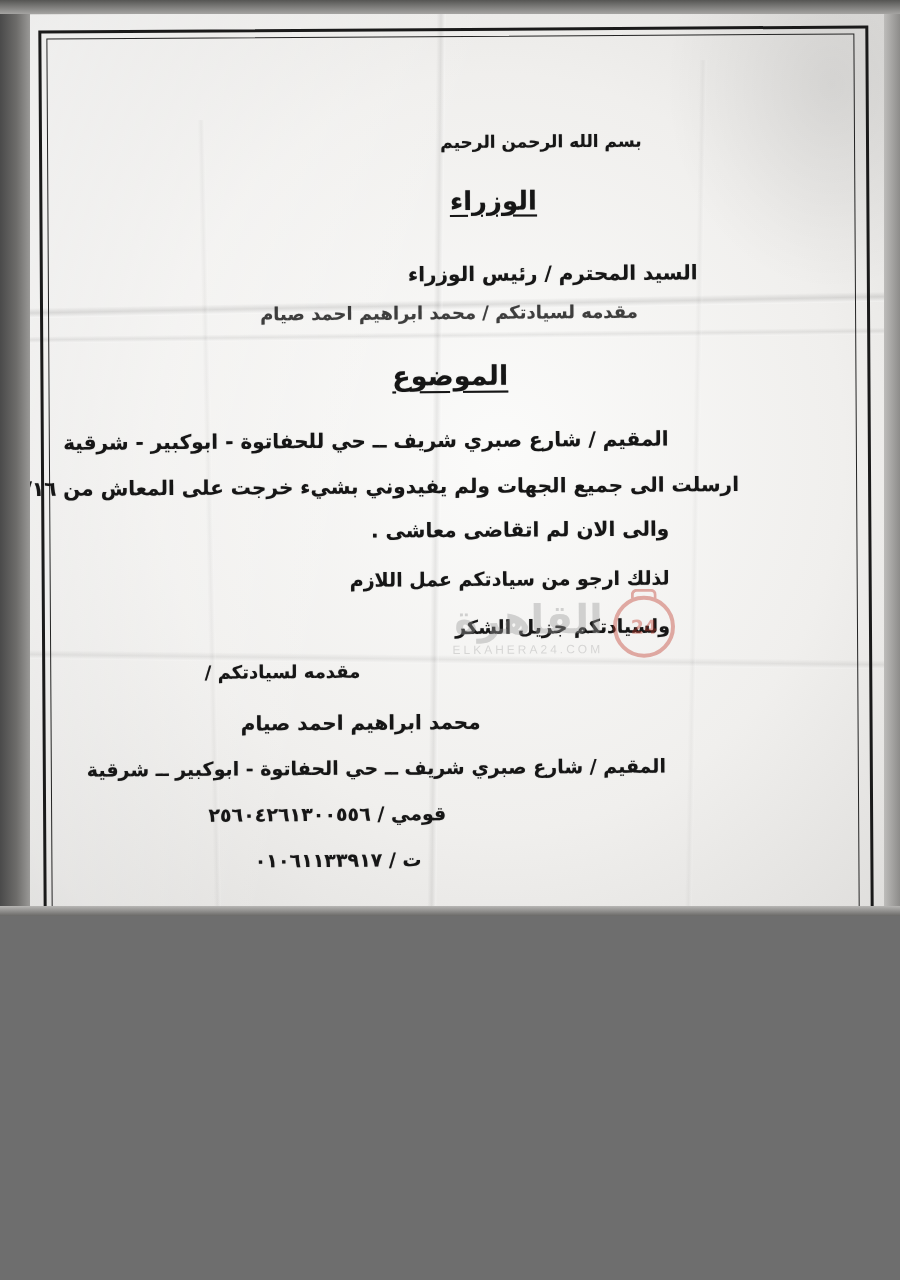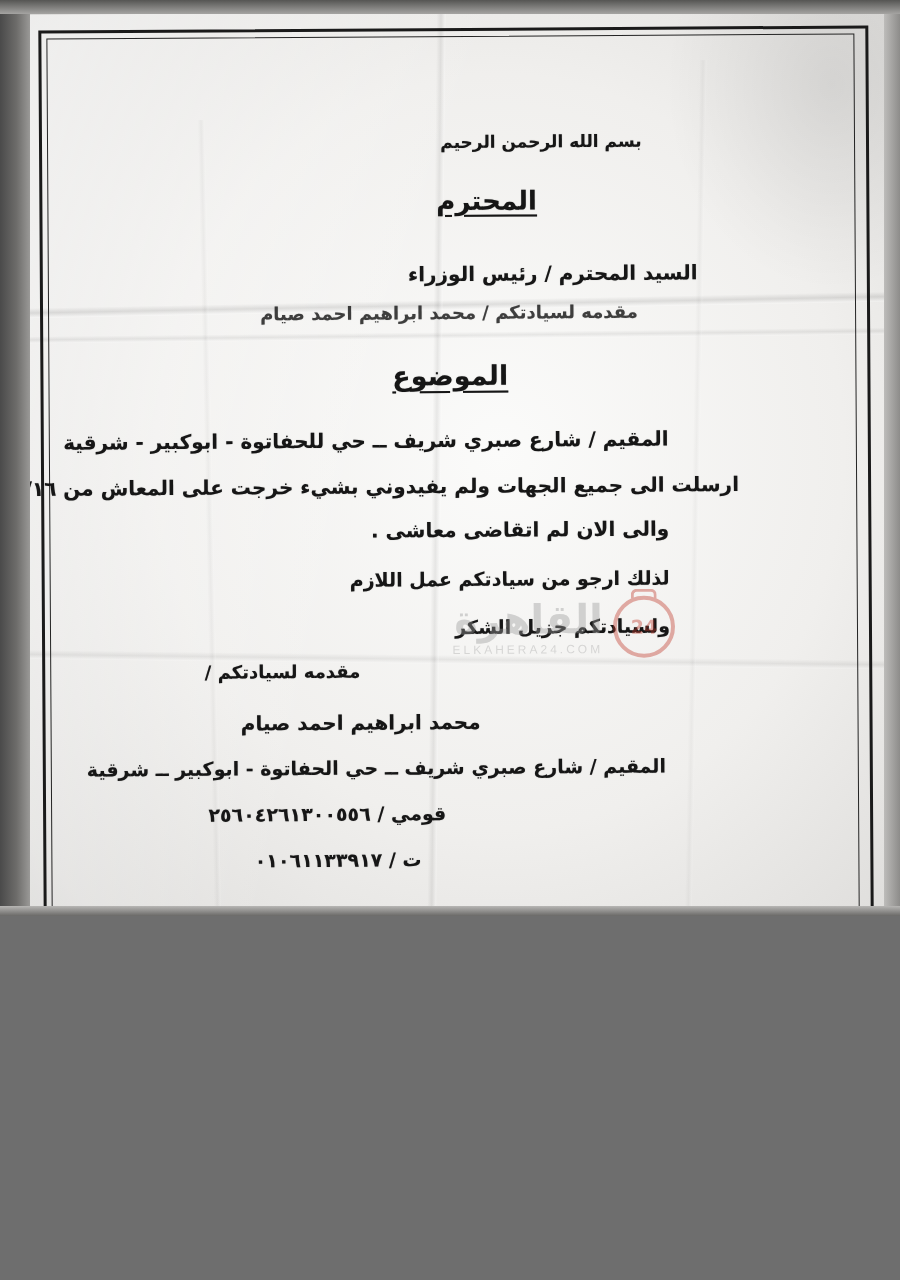--- a/index.html
+++ b/index.html
@@ -221,21 +221,21 @@
   <div class="shade s2"></div>
 
   <div class="frame-outer"></div>
   <div class="frame-inner"></div>
 
   <div class="content">
 
     <div class="ln basmala">بسم الله الرحمن الرحيم</div>
 
     <div class="ln title">
-      <u>المحترم</u>
+      <u>الوزراء</u>
     </div>
 
     <div class="ln to-line">السيد المحترم / رئيس الوزراء</div>
     <div class="ln submitter">مقدمه لسيادتكم / محمد ابراهيم احمد صيام</div>
 
     <div class="ln subject">الموضوع</div>
 
     <div class="ln body1">المقيم / شارع صبري شريف ــ حي للحفاتوة - ابوكبير - شرقية</div>
     <div class="ln body2">ارسلت الى جميع الجهات ولم يفيدوني بشيء خرجت على المعاش من ٢٠٢٠/٤/١٦</div>
     <div class="ln body3">والى الان لم اتقاضى معاشى .</div>

